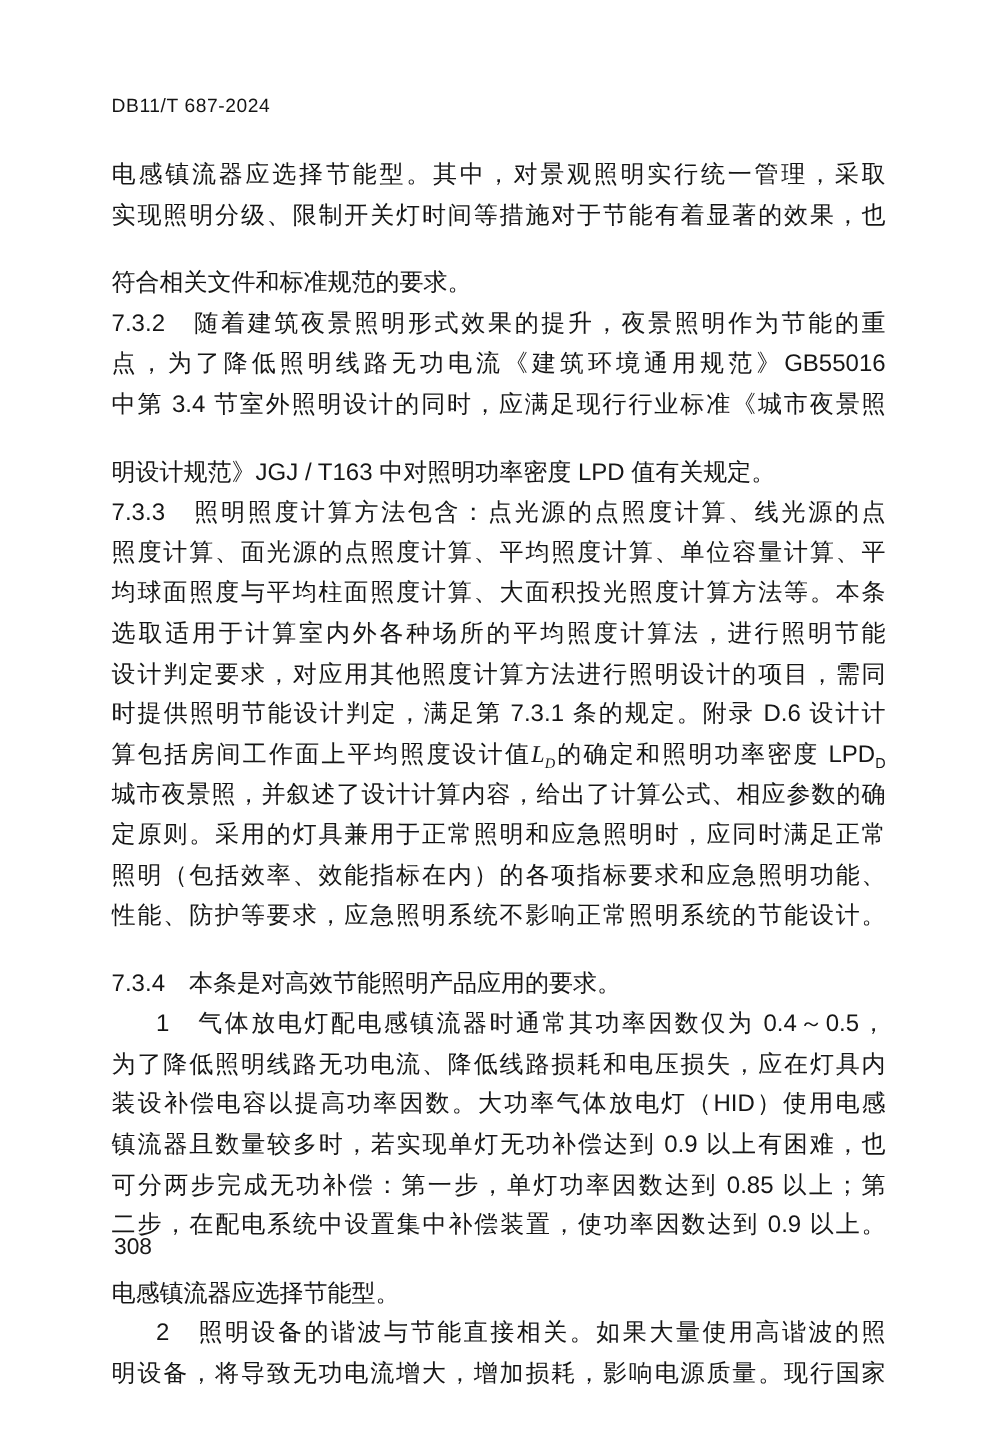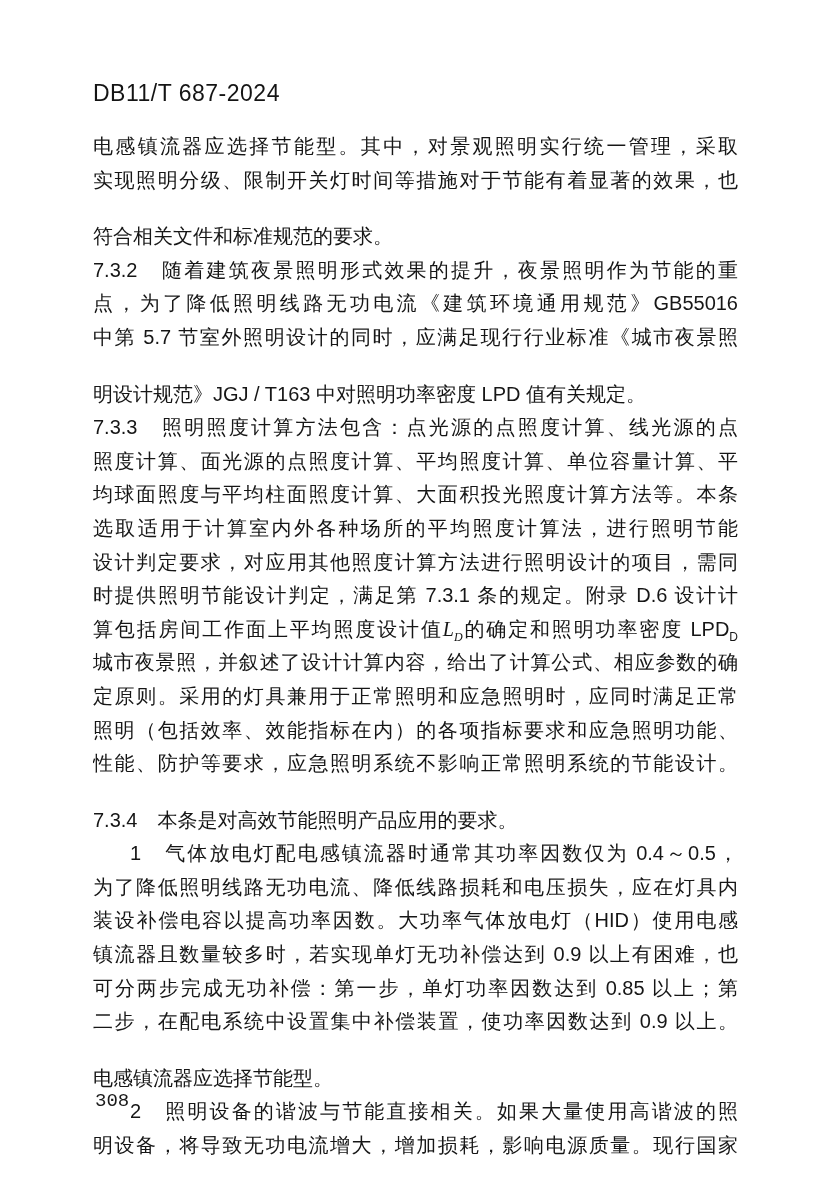--- a/index.html
+++ b/index.html
@@ -17,21 +17,21 @@
     position: relative;
     width: 828px;
     height: 1198px;
     background: #ffffff;
     overflow: hidden;
   }
   .doc-header {
     position: absolute;
     left: 93px;
     top: 80px;
-    font-size: 23px;
+    font-size: 16px;
     letter-spacing: 0.5px;
     color: #141414;
     white-space: nowrap;
     text-align: center;
   }
   .body-text {
     position: absolute;
     left: 93px;
     top: 130px;
     width: 645px;
@@ -50,40 +50,40 @@
     font-family: "Liberation Serif", serif;
     font-style: italic;
   }
   sub.vsub {
     font-size: 12px;
     line-height: 0;
   }
   .page-num {
     position: absolute;
     left: 95px;
-    top: 1090px;
-    font-family: Liberation Mono, monospace;
+    top: 1029px;
+    font-family: Liberation Sans, sans-serif;
     font-size: 19px;
     color: #1a1a1a;
   }
 </style>
 </head>
 <body>
 
 <div class="page">
 
   <div class="doc-header">DB11/T 687-2024</div>
 
   <div class="body-text">
     <div class="line j">电感镇流器应选择节能型。其中，对景观照明实行统一管理，采取</div>
     <div class="line j">实现照明分级、限制开关灯时间等措施对于节能有着显著的效果，也</div>
     <div class="line l">符合相关文件和标准规范的要求。</div>
     <div class="line j">7.3.2　随着建筑夜景照明形式效果的提升，夜景照明作为节能的重</div>
     <div class="line j">点，为了降低照明线路无功电流《建筑环境通用规范》GB55016</div>
-    <div class="line j">中第 5.7 节室外照明设计的同时，应满足现行行业标准《城市夜景照</div>
+    <div class="line j">中第 3.4 节室外照明设计的同时，应满足现行行业标准《城市夜景照</div>
     <div class="line l">明设计规范》JGJ / T163 中对照明功率密度 LPD 值有关规定。</div>
     <div class="line j">7.3.3　照明照度计算方法包含：点光源的点照度计算、线光源的点</div>
     <div class="line j">照度计算、面光源的点照度计算、平均照度计算、单位容量计算、平</div>
     <div class="line j">均球面照度与平均柱面照度计算、大面积投光照度计算方法等。本条</div>
     <div class="line j">选取适用于计算室内外各种场所的平均照度计算法，进行照明节能</div>
     <div class="line j">设计判定要求，对应用其他照度计算方法进行照明设计的项目，需同</div>
     <div class="line j">时提供照明节能设计判定，满足第 7.3.1 条的规定。附录 D.6 设计计</div>
     <div class="line j">
       <span>算包括房间工作面上平均照度设计值</span><span class="var">L</span><sub class="vsub var">D</sub><span>的确定和照明功率密度 </span><span>LPD</span><sub class="vsub">D</sub>
     </div>

